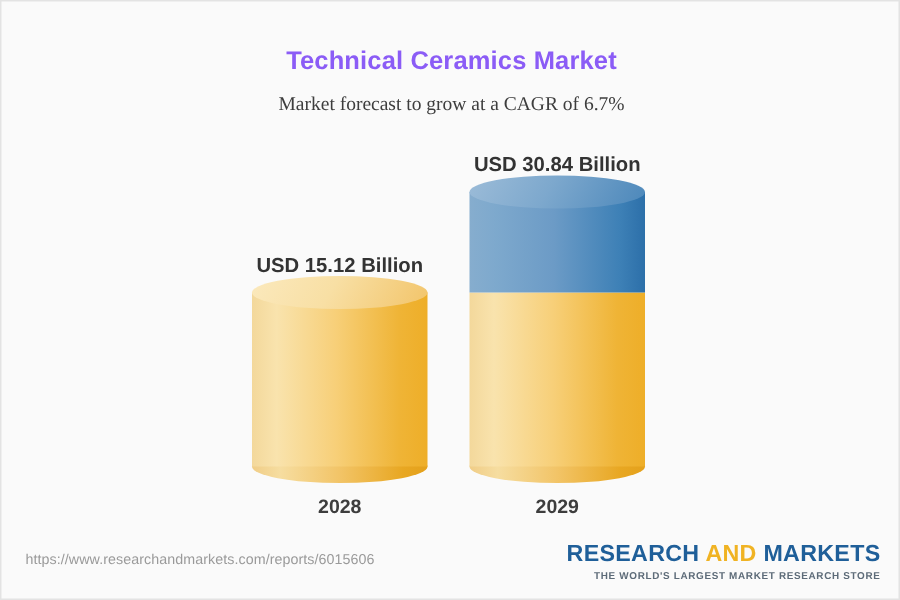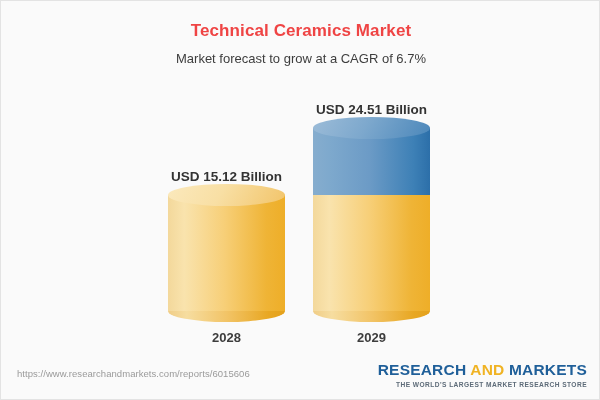--- a/index.html
+++ b/index.html
@@ -28,29 +28,30 @@
   .header {
     position: absolute;
     top: 20px;
     left: 0;
     width: 600px;
     text-align: center;
   }
   .chart-title {
     font-size: 17px;
     font-weight: bold;
-    color: #ef4444;
+    color: #8b5cf6;
     letter-spacing: 0.1px;
-    margin: 0;
+    margin: 10px;
   }
   .chart-subtitle {
     font-size: 13px;
     color: #3d3d3d;
     margin: 10px 0 0 0;
     font-weight: normal;
+    font-family: Liberation Serif, serif;
   }
 
   
   .plot {
     position: absolute;
     top: 0;
     left: 0;
     width: 600px;
     height: 355px;
   }
@@ -196,21 +197,21 @@
       <div class="value-label" style="top:-26px;">USD 15.12 Billion</div>
       <div class="cylinder" style="width:117px;height:116px;">
         <div class="cap-bottom yellow" style="bottom:-11px;height:22px;"></div>
         <div class="seg seg-yellow" style="bottom:0;height:116px;"></div>
         <div class="cap-top yellow" style="top:-11px;height:22px;"></div>
       </div>
       <div class="axis-label" style="bottom:-34px;">2028</div>
     </div>
 
     <div class="bar-group g1">
-      <div class="value-label" style="top:-26px;">USD 24.51 Billion</div>
+      <div class="value-label" style="top:-26px;">USD 30.84 Billion</div>
       <div class="cylinder" style="width:117px;height:183px;">
         <div class="cap-bottom yellow" style="bottom:-11px;height:22px;"></div>
         <div class="seg seg-yellow" style="bottom:0;height:116px;"></div>
         <div class="seg seg-blue" style="bottom:116px;height:67px;"></div>
         <div class="cap-top blue" style="top:-11px;height:22px;"></div>
       </div>
       <div class="axis-label" style="bottom:-34px;">2029</div>
     </div>
 
   </div>

